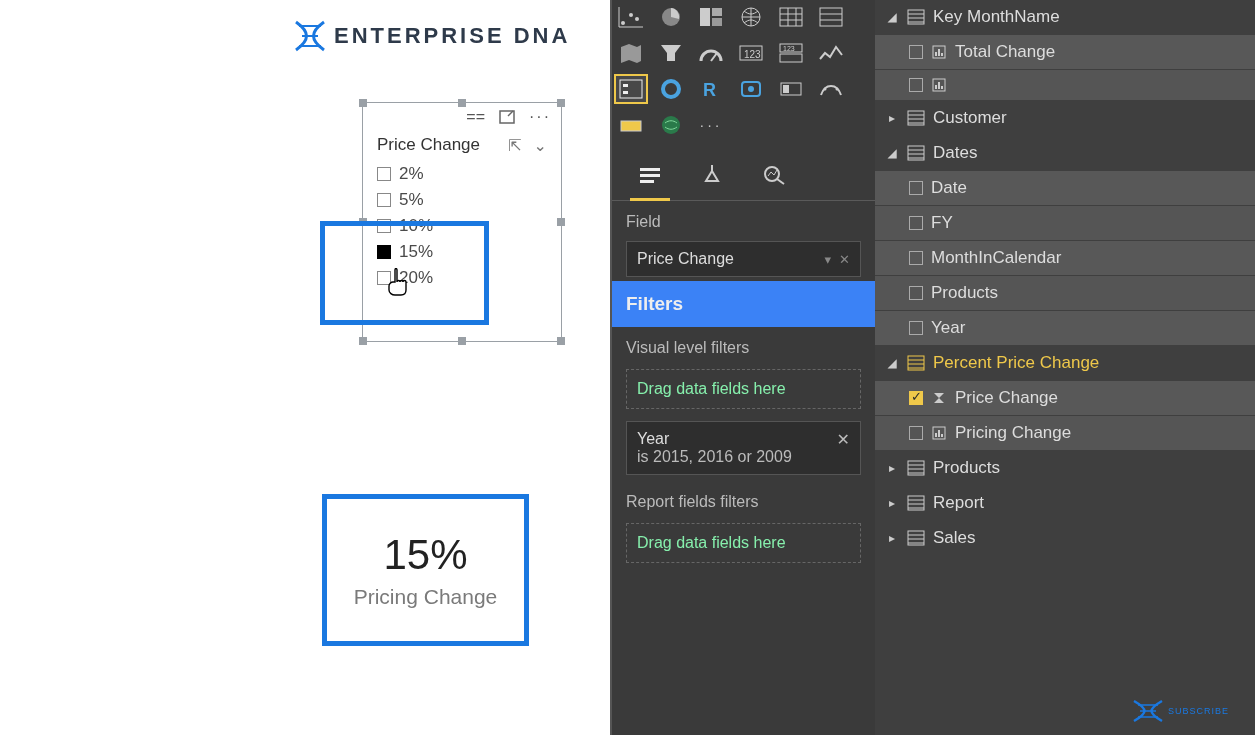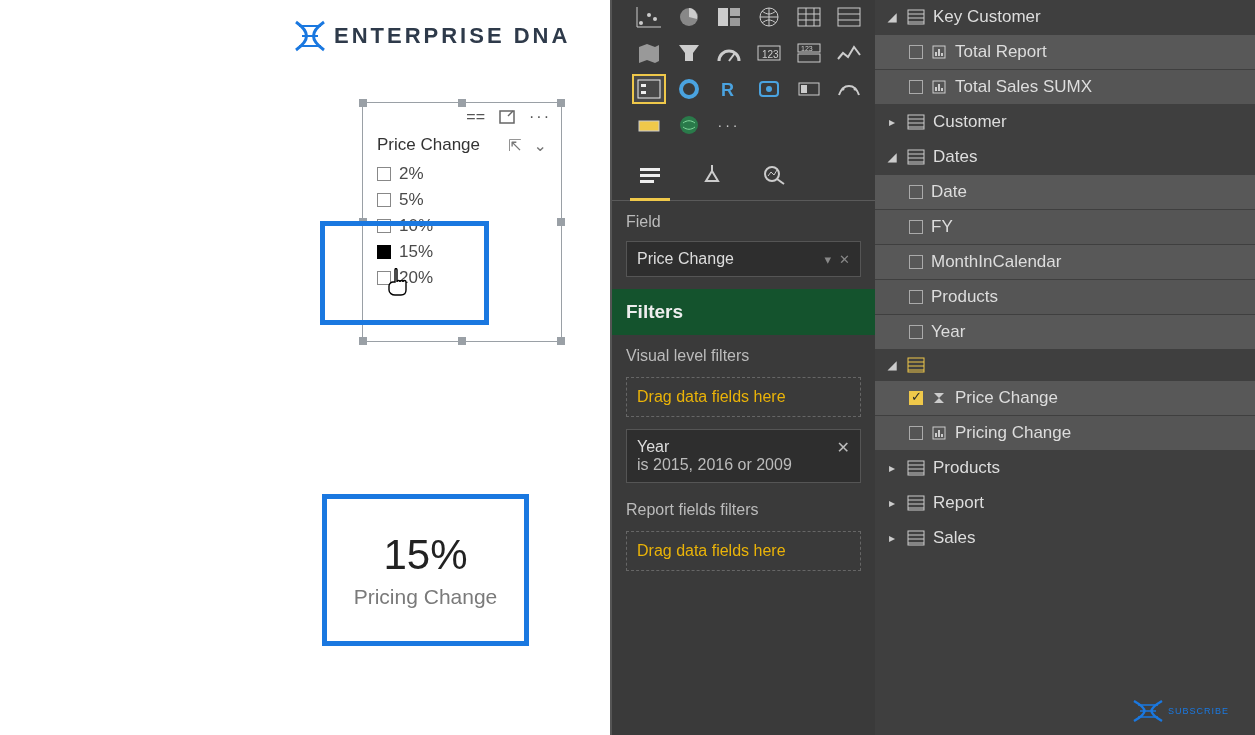--- a/index.html
+++ b/index.html
@@ -77,21 +77,21 @@
   .viz {
     width: 265px;
     background: #3a3a3a;
     color: #ddd;
     display:flex; flex-direction:column;
     border-left: 2px solid #555;
   }
   .viz-grid {
     display:grid; grid-template-columns: repeat(6, 34px);
     gap: 6px;
-    padding: 2px 20px 10px;
+    padding: 2px 2px 10px;
   }
   .viz-icon {
     width:34px; height:30px;
     display:flex; align-items:center; justify-content:center;
     color:#dcdcdc;
     font-size:14px;
   }
   .viz-icon svg { width:28px; height:24px; }
   .viz-icon.selected { outline: 2px solid #efc84a; outline-offset:-2px; background:#484848; }
   .tabs { display:flex; gap:30px; padding: 6px 22px 0; border-bottom: 1px solid #5a5a5a; }
@@ -99,23 +99,23 @@
   .tab.active::after { content:""; position:absolute; left:-4px; right:-4px; bottom:-1px; height:3px; background:#efc84a; }
   .tab svg { width:28px; height:24px; }
   .section-label { padding:12px 14px 6px; font-size:16px; color:#bbb; }
   .field-well {
     margin: 4px 14px;
     display:flex; align-items:center; justify-content:space-between;
     background:#2e2e2e; border:1px solid #555;
     padding:8px 10px; font-size:16px; color:#ddd;
   }
   .field-well .icons { display:flex; gap:8px; color:#888; font-size:13px; }
-  .filters-head { padding:12px 14px; font-size:19px; font-weight:600; color:#eee; background:#14532d;margin-top:8px; }
+  .filters-head { padding:12px 14px; font-size:19px; font-weight:600; color:#eee; background:#3b82f6; }
   .drop-zone {
-    margin:6px 14px; border:1px dashed #666; color:#eab308;
+    margin:6px 14px; border:1px dashed #666; color:#86efac;
     padding:10px 10px; font-size:16px;
   }
   .filter-chip {
     margin:6px 14px; background:#2e2e2e; border:1px solid #555;
     padding:8px 10px; color:#ddd; font-size:16px;
     display:flex; justify-content:space-between; align-items:flex-start;
   }
   .filter-chip .close { color:#bbb; cursor:default; }
 
   
@@ -408,45 +408,44 @@
 <div class="fields">
 
   <div class="field-row group">
     <span class="caret">◢</span>
     <span class="tbl-icon">
         <svg viewBox="0 0 18 16">
           <rect x="1" y="1" width="16" height="14" fill="none" stroke="#ccc"></rect>
           <path d="M1 5h16M1 9h16M1 13h16" stroke="#ccc"></path>
         </svg>
       </span>
-    <span class="fname">Key Customer</span>
+    <span class="fname">Key MonthName</span>
   </div>
   <div class="field-row child">
       <span class="fchk"></span>
       <span class="meas-icon">
         <svg viewBox="0 0 16 16">
           <rect x="2" y="2" width="12" height="12" fill="none" stroke="#ccc"></rect>
           <rect x="4" y="8" width="2" height="4" fill="#ccc"></rect>
           <rect x="7" y="5" width="2" height="7" fill="#ccc"></rect>
           <rect x="10" y="9" width="2" height="3" fill="#ccc"></rect>
         </svg>
       </span>
-      <span class="fname">Total Report</span>
+      <span class="fname">Total Change</span>
     </div>
   <div class="field-row child">
       <span class="fchk"></span>
       <span class="meas-icon">
         <svg viewBox="0 0 16 16">
           <rect x="2" y="2" width="12" height="12" fill="none" stroke="#ccc"></rect>
           <rect x="4" y="8" width="2" height="4" fill="#ccc"></rect>
           <rect x="7" y="5" width="2" height="7" fill="#ccc"></rect>
           <rect x="10" y="9" width="2" height="3" fill="#ccc"></rect>
         </svg>
       </span>
-      <span class="fname">Total Sales SUMX</span>
     </div>
 
   <div class="field-row group">
     <span class="caret">▸</span>
     <span class="tbl-icon">
         <svg viewBox="0 0 18 16">
           <rect x="1" y="1" width="16" height="14" fill="none" stroke="#ccc"></rect>
           <path d="M1 5h16M1 9h16M1 13h16" stroke="#ccc"></path>
         </svg>
       </span>
@@ -485,20 +484,21 @@
     </div>
 
   <div class="field-row group">
     <span class="caret">◢</span>
     <span class="tbl-icon">
         <svg viewBox="0 0 18 16">
           <rect x="1" y="1" width="16" height="14" fill="none" stroke="#efc84a"></rect>
           <path d="M1 5h16M1 9h16M1 13h16" stroke="#efc84a"></path>
         </svg>
       </span>
+    <span class="fname hl-field">Percent Price Change</span>
   </div>
   <div class="field-row child">
       <span class="fchk checked"></span>
       <span class="meas-icon">
         <svg viewBox="0 0 16 16">
           <path d="M3 3h10l-5 5 5 5H3l5 -5z" fill="#ccc"></path>
         </svg>
       </span>
       <span class="fname">Price Change</span>
     </div>

